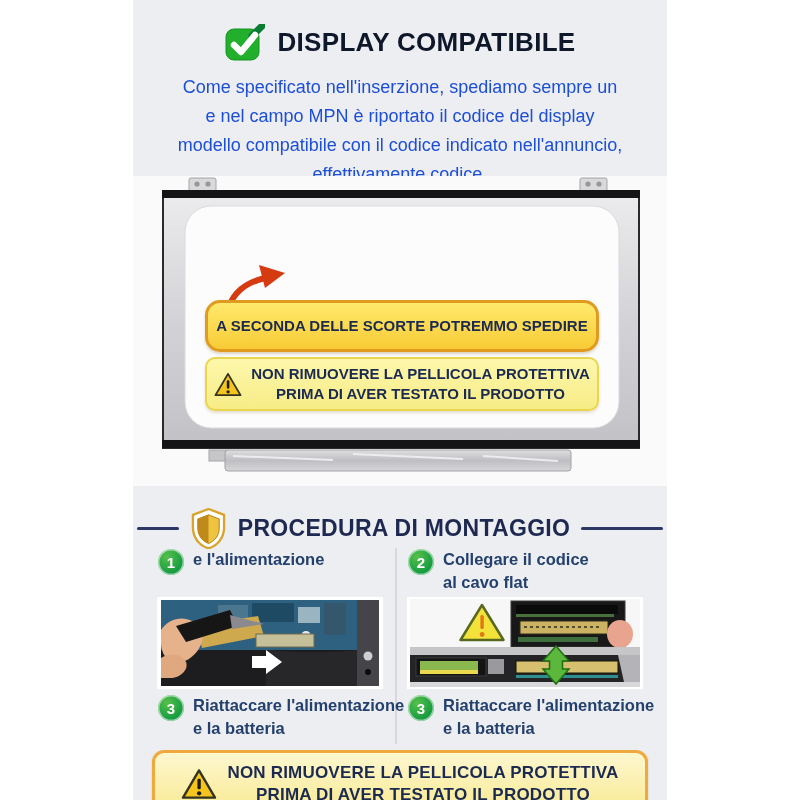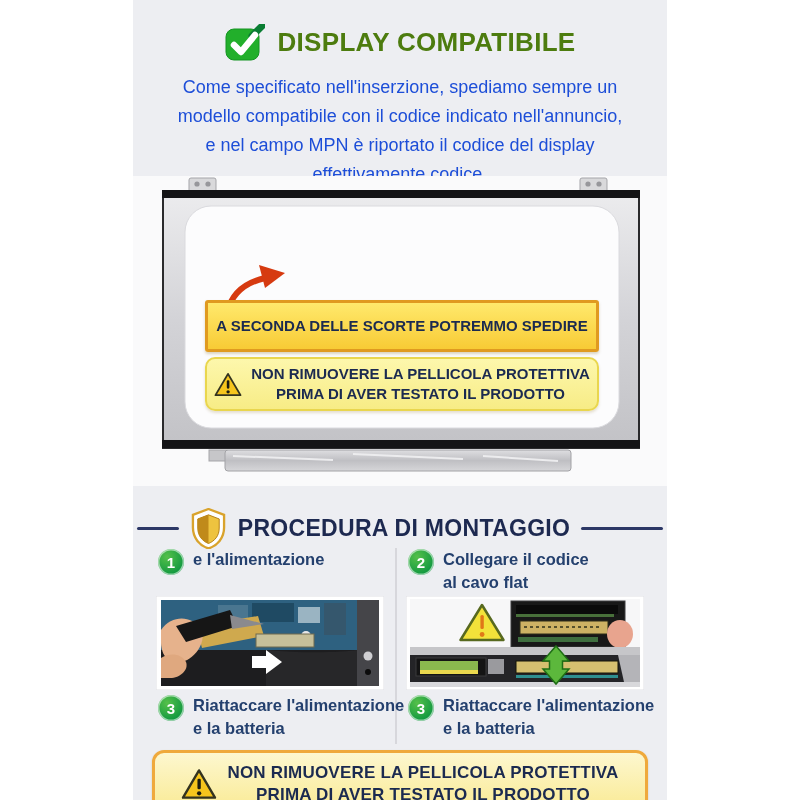--- a/index.html
+++ b/index.html
@@ -7,29 +7,29 @@
     width:800px;height:800px;overflow:hidden;position:relative;
     background:#ffffff;
     font-family:"Liberation Sans", sans-serif;
   }
   .column{
     position:absolute;left:133px;top:0;width:534px;height:800px;
     background:#edeef2;
   }
   
   .hdr{position:absolute;top:24px;left:0;width:100%;display:flex;justify-content:center;align-items:center;gap:13px;}
-  .hdr-title{font-size:26px;font-weight:bold;color:#4d7c0f;letter-spacing:.3px;}
+  .hdr-title{font-size:26px;font-weight:bold;color:#0f172a;letter-spacing:.3px;}
   .para{position:absolute;top:73px;left:0;width:100%;text-align:center;
         font-size:18px;color:#1d4ed8;line-height:29px;}
   
   .photo-bg{position:absolute;left:0;top:176px;width:534px;height:310px;background:#fafafb;}
   .panel-svg{position:absolute;left:0;top:176px;}
   .stock-label{
     position:absolute;left:72px;top:300px;width:388px;height:46px;
-    border:3px solid #e09a20;border-radius:3px;
+    border:3px solid #e09a20;border-radius:15px;
     background:linear-gradient(#ffe96c,#f8cb35);
     display:flex;flex-direction:column;justify-content:center;text-align:center;
     box-shadow:0 2px 3px rgba(120,90,0,.25);
   }
   .stock-label .l{font-size:15px;font-weight:bold;color:#1b2a50;line-height:20px;}
   .film-label{
     position:absolute;left:72px;top:357px;width:390px;height:50px;
     border:2px solid #e9d64e;border-radius:10px;
     background:linear-gradient(#fdf7ac,#f7ec86);
     display:flex;align-items:center;justify-content:center;gap:9px;
@@ -79,22 +79,22 @@
   <div class="hdr">
     <svg width="40" height="37" viewBox="0 0 40 37">
       <rect x="1" y="5" width="33" height="31" rx="8" fill="#22af2b" stroke="#149422" stroke-width="1"></rect>
       <polyline points="27,12 38,1" fill="none" stroke="#0a7d33" stroke-width="7" stroke-linecap="round"></polyline>
       <polyline points="9,21 16,28 30,11" fill="none" stroke="#ffffff" stroke-width="6.5" stroke-linecap="round" stroke-linejoin="round"></polyline>
     </svg>
     <div class="hdr-title">DISPLAY COMPATIBILE</div>
   </div>
   <div class="para">
     <div>Come specificato nell'inserzione, spediamo sempre un</div>
+    <div>e nel campo MPN è riportato il codice del display</div>
     <div>modello compatibile con il codice indicato nell'annuncio,</div>
-    <div>e nel campo MPN è riportato il codice del display</div>
     <div>effettivamente codice.</div>
   </div>
 
   <div class="photo-bg"></div>
   <svg class="panel-svg" width="534" height="310" viewBox="0 0 534 310">
     <defs>
       <linearGradient id="silver" x1="0" y1="0" x2="0" y2="1">
         <stop offset="0" stop-color="#ececee"></stop>
           <stop offset=".5" stop-color="#d3d3d7"></stop>
           <stop offset="1" stop-color="#c2c2c6"></stop>

